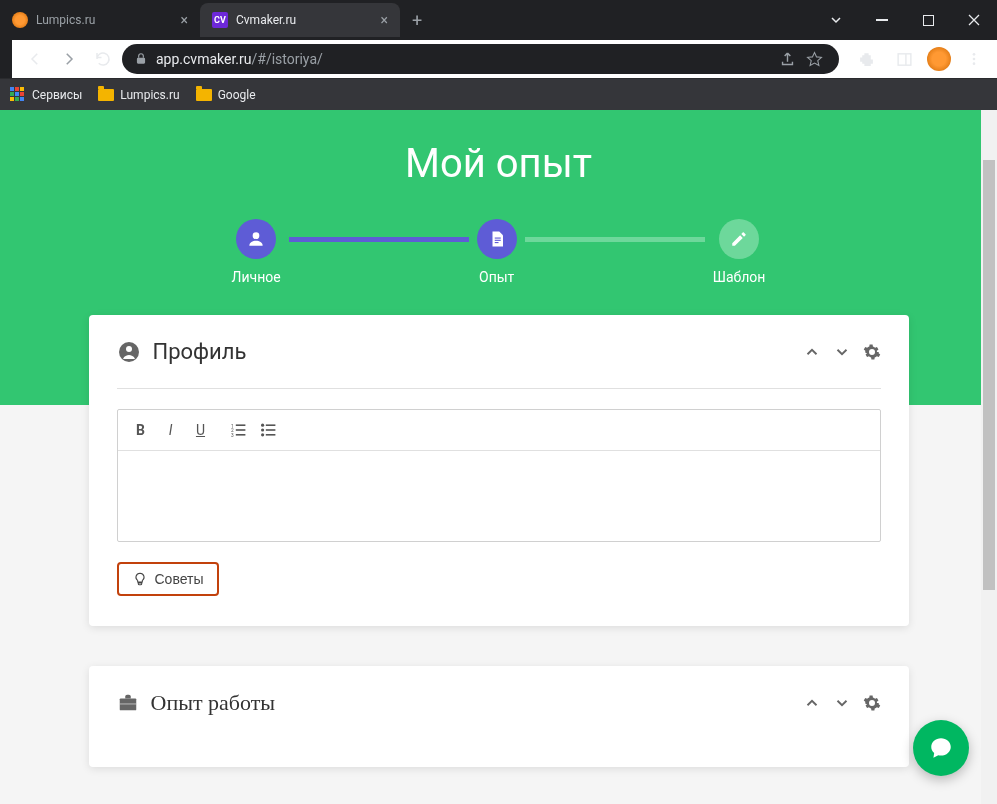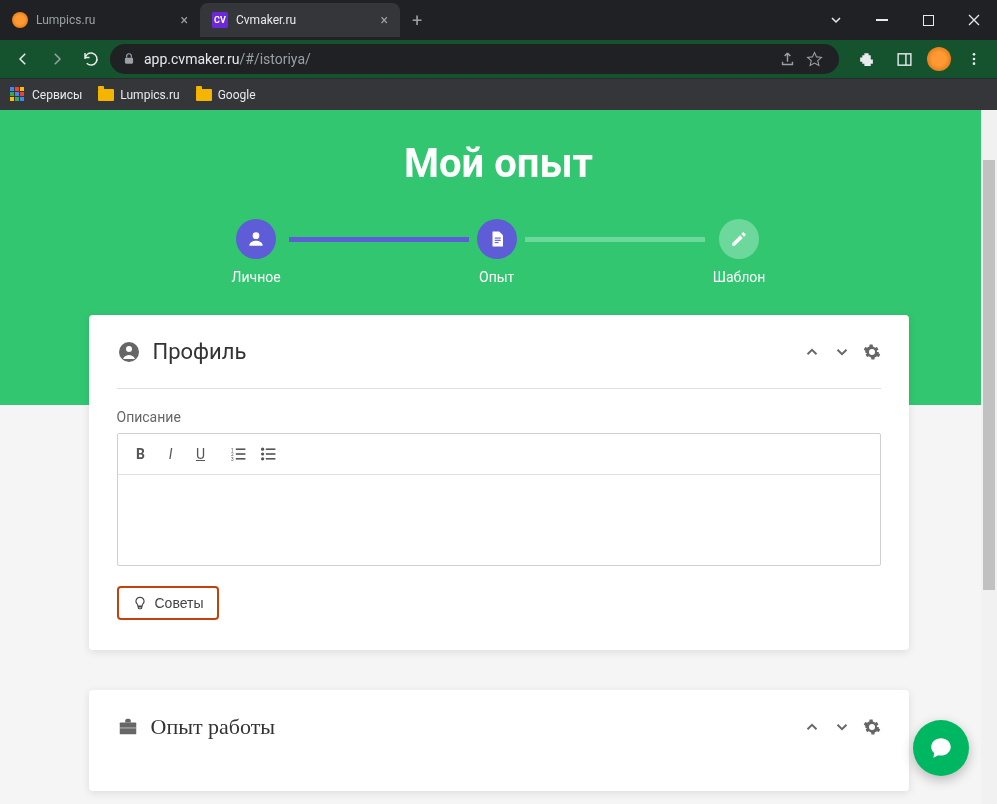--- a/index.html
+++ b/index.html
@@ -12,21 +12,21 @@
 .tab.active { background: #35363a; color: #e8eaed; }
 .tab .favicon { width: 16px; height: 16px; border-radius: 50%; flex-shrink: 0; }
 .tab .favicon.orange { background: radial-gradient(circle, #ff9933 40%, #cc6600); }
 .tab .favicon.cv { background: #6d28d9; display:flex; align-items:center; justify-content:center; color:#fff; font-size:9px; font-weight:bold; border-radius:2px; }
 .tab .tab-title { flex: 1; white-space: nowrap; overflow: hidden; text-overflow: ellipsis; }
 .tab .tab-close { color:#9aa0a6; font-size:14px; }
 .newtab { color:#9aa0a6; padding: 0 12px; font-size: 18px; cursor:pointer; }
 .win-controls { display: flex; margin-left: auto; }
 .win-btn { width: 46px; height: 40px; display:flex; align-items:center; justify-content:center; color:#e8eaed; cursor:pointer; }
 
-.toolbar { height: 38px; background: #14532d; display:flex; align-items:center; padding: 0 8px; gap: 4px; }
+.toolbar { height: 38px; background: #ffffff; display:flex; align-items:center; padding: 0 8px; gap: 4px; margin-left: 12px; }
 .nav-btn { width: 30px; height: 30px; display:flex; align-items:center; justify-content:center; color:#9aa0a6; cursor:pointer; border-radius:50%; }
 .nav-btn.enabled { color:#e8eaed; }
 .addr { flex:1; height: 30px; background: #202124; border-radius: 15px; display:flex; align-items:center; padding: 0 12px; gap:8px; color:#9aa0a6; font-size:14px; }
 .addr .lock { color:#9aa0a6; }
 .addr .url-host { color:#e8eaed; }
 .addr-actions { display:flex; gap:2px; margin-left:auto; align-items:center; }
 .addr-actions .ic { color:#9aa0a6; padding:4px; cursor:pointer; }
 .ext-row { display:flex; gap:8px; align-items:center; margin-left:8px; }
 .avatar-icon { width:24px; height:24px; border-radius:50%; background: radial-gradient(circle, #ff9933 40%, #cc6600); }
 
@@ -45,21 +45,21 @@
 .bm-apps span:nth-child(9){background:#4285f4;}
 .bm-folder { width:16px; height:12px; background:#f4b400; border-radius:1px; position:relative; }
 .bm-folder::before { content:''; position:absolute; top:-3px; left:0; width:6px; height:3px; background:#f4b400; border-radius:1px 1px 0 0; }
 
 
 .viewport { position:absolute; top:110px; left:0; right:0; bottom:0; background:#f5f5f5; overflow-y:auto; overflow-x:hidden; }
 .scrollbar-track { position:absolute; right:0; top:110px; bottom:0; width:16px; background:#f1f1f1; }
 .scrollbar-thumb { position:absolute; right:2px; width:12px; background:#c1c1c1; border-radius:0; }
 
 .green-header { background:#32c671; padding: 30px 0 120px; position:relative; }
-.page-title { color:#fff; font-size:40px; font-weight:700; text-align:center; margin-bottom:32px; }
+.page-title { color:#fff; font-size:40px; font-weight:400; text-align:center; margin-bottom:32px; }
 
 .stepper { display:flex; justify-content:center; align-items:flex-start; gap:8px; }
 .step { display:flex; flex-direction:column; align-items:center; position:relative; }
 .step-circle { width:40px; height:40px; border-radius:50%; display:flex; align-items:center; justify-content:center; color:#fff; z-index:2; }
 .step-circle.purple { background:#5e5cd6; }
 .step-circle.green { background:#6dd89b; }
 .step-label { color:#fff; font-size:14px; margin-top:10px; }
 .step-line { width:180px; height:5px; margin-top:18px; }
 .step-line.purple { background:#5e5cd6; }
 .step-line.green { background:#6dd89b; }
@@ -272,21 +272,20 @@
               </svg>
             </span>
           <span class="ca">
               <svg width="18" height="18" viewBox="0 0 24 24" fill="currentColor">
                 <path d="M12 8a4 4 0 1 0 0 8 4 4 0 0 0 0-8zm9 4c0 .6 0 1.1-.1 1.7l2.1 1.6-2 3.4-2.5-1a7 7 0 0 1-2.9 1.7l-.4 2.6h-4l-.4-2.6a7 7 0 0 1-2.9-1.7l-2.5 1-2-3.4 2.1-1.6C3 13.1 3 12.6 3 12s0-1.1.1-1.7L1 8.7l2-3.4 2.5 1A7 7 0 0 1 8.4 4.6L8.8 2h4l.4 2.6a7 7 0 0 1 2.9 1.7l2.5-1 2 3.4-2.1 1.6c.1.6.1 1.1.1 1.7z"></path>
               </svg>
             </span>
         </div>
       </div>
       <div class="divider"></div>
-      <div class="field-label">Описание</div>
       <div class="editor">
         <div class="editor-toolbar">
           <span class="editor-btn">
               <b>B</b>
             </span>
           <span class="editor-btn">
               <i>I</i>
             </span>
           <span class="editor-btn">
               <u>U</u>

